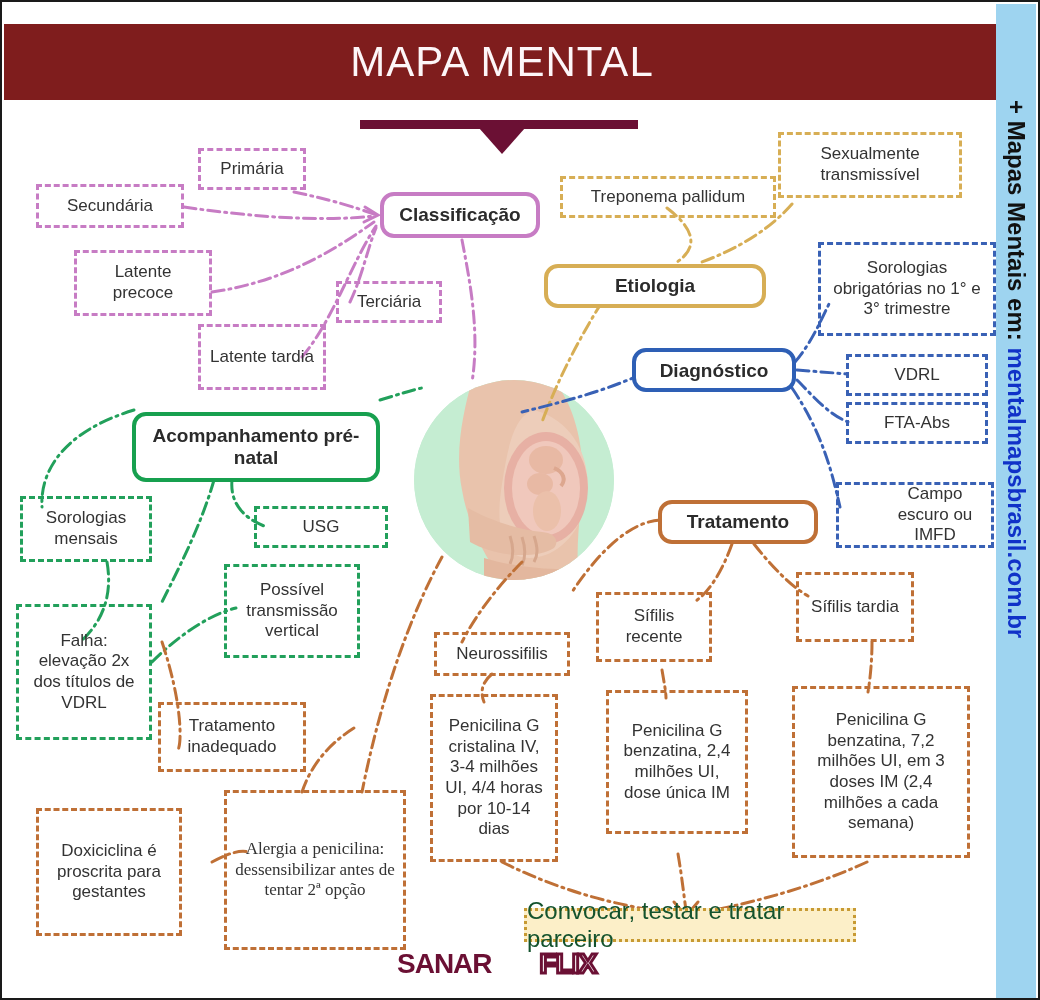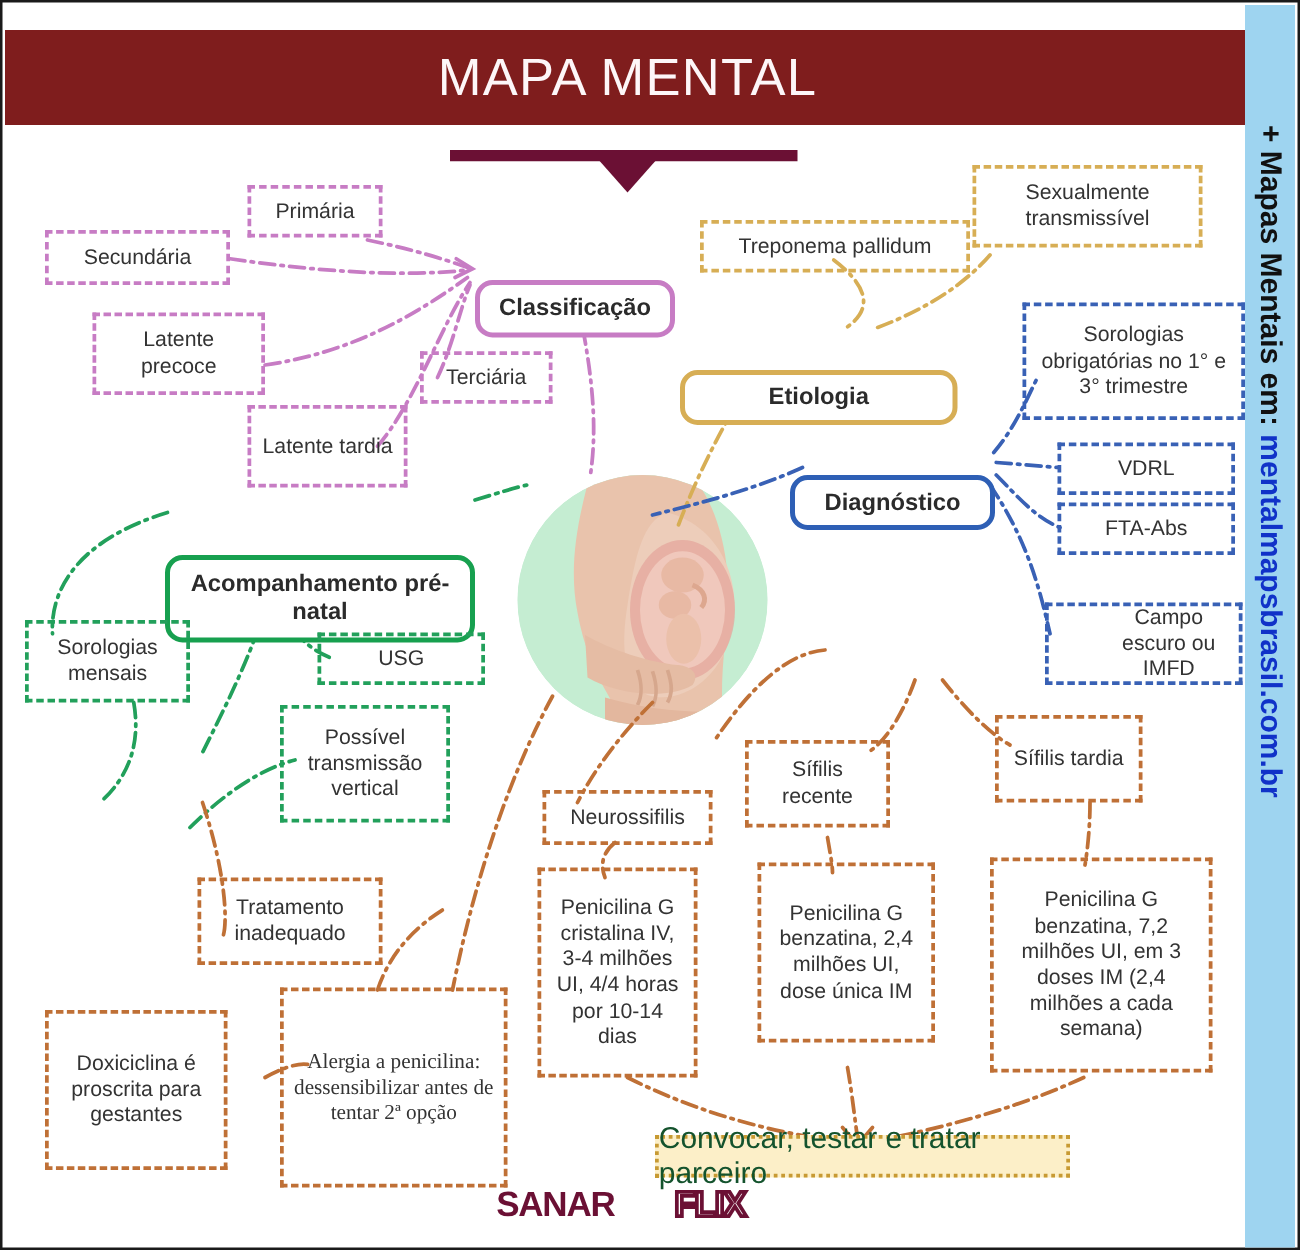--- a/index.html
+++ b/index.html
@@ -32,21 +32,21 @@
   
   #belly{position:absolute;left:412px;top:378px;width:200px;height:200px;border-radius:50%;
          background:#C5EDD2;overflow:hidden;}
   #belly svg{display:block;}
 
   
   .node{position:absolute;box-sizing:border-box;display:flex;align-items:center;
         justify-content:center;text-align:center;background:#fff;z-index:6;}
   
   .main{border-radius:14px;border-width:4px;border-style:solid;font-weight:700;
-        font-size:19px;color:#2b2b2b;line-height:1.15;padding:6px 16px;margin-top:32px;}
+        font-size:19px;color:#2b2b2b;line-height:1.15;padding:6px 16px;}
   
   .leaf{border-width:3px;border-style:dashed;font-size:17px;color:#333;
         line-height:1.22;padding:4px 8px;background:transparent;}
 
   .pink{border-color:#C77CC4;}
   .gold{border-color:#D7AE55;}
   .blue{border-color:#3961B5;}
   .green{border-color:#22A05B;}
   .orange{border-color:#BF7036;}
 
@@ -220,24 +220,30 @@
   </div>
   <div class="node leaf green" style="left:18px;top:494px;width:132px;height:66px;">
     <span>Sorologias mensais</span>
   </div>
   <div class="node leaf green" style="left:252px;top:504px;width:134px;height:42px;">
     <span>USG</span>
   </div>
   <div class="node leaf green" style="left:222px;top:562px;width:136px;height:94px;">
     <span>Possível transmissão vertical</span>
   </div>
+  <div class="node leaf green" style="left:14px;top:602px;width:136px;height:136px;">
+    <span>Falha: elevação 2x dos títulos de VDRL</span>
+  </div>
   <div class="node leaf orange" style="left:156px;top:700px;width:148px;height:70px;">
     <span>Tratamento inadequado</span>
   </div>
 
+  <div class="node main orange" style="left:656px;top:498px;width:160px;height:44px;">
+    <span>Tratamento</span>
+  </div>
   <div class="node leaf orange" style="left:432px;top:630px;width:136px;height:44px;">
     <span>Neurossifilis</span>
   </div>
   <div class="node leaf orange" style="left:594px;top:590px;width:116px;height:70px;">
     <span>Sífilis recente</span>
   </div>
   <div class="node leaf orange" style="left:794px;top:570px;width:118px;height:70px;">
     <span>Sífilis tardia</span>
   </div>
   <div class="node leaf orange" style="left:428px;top:692px;width:128px;height:168px;">

